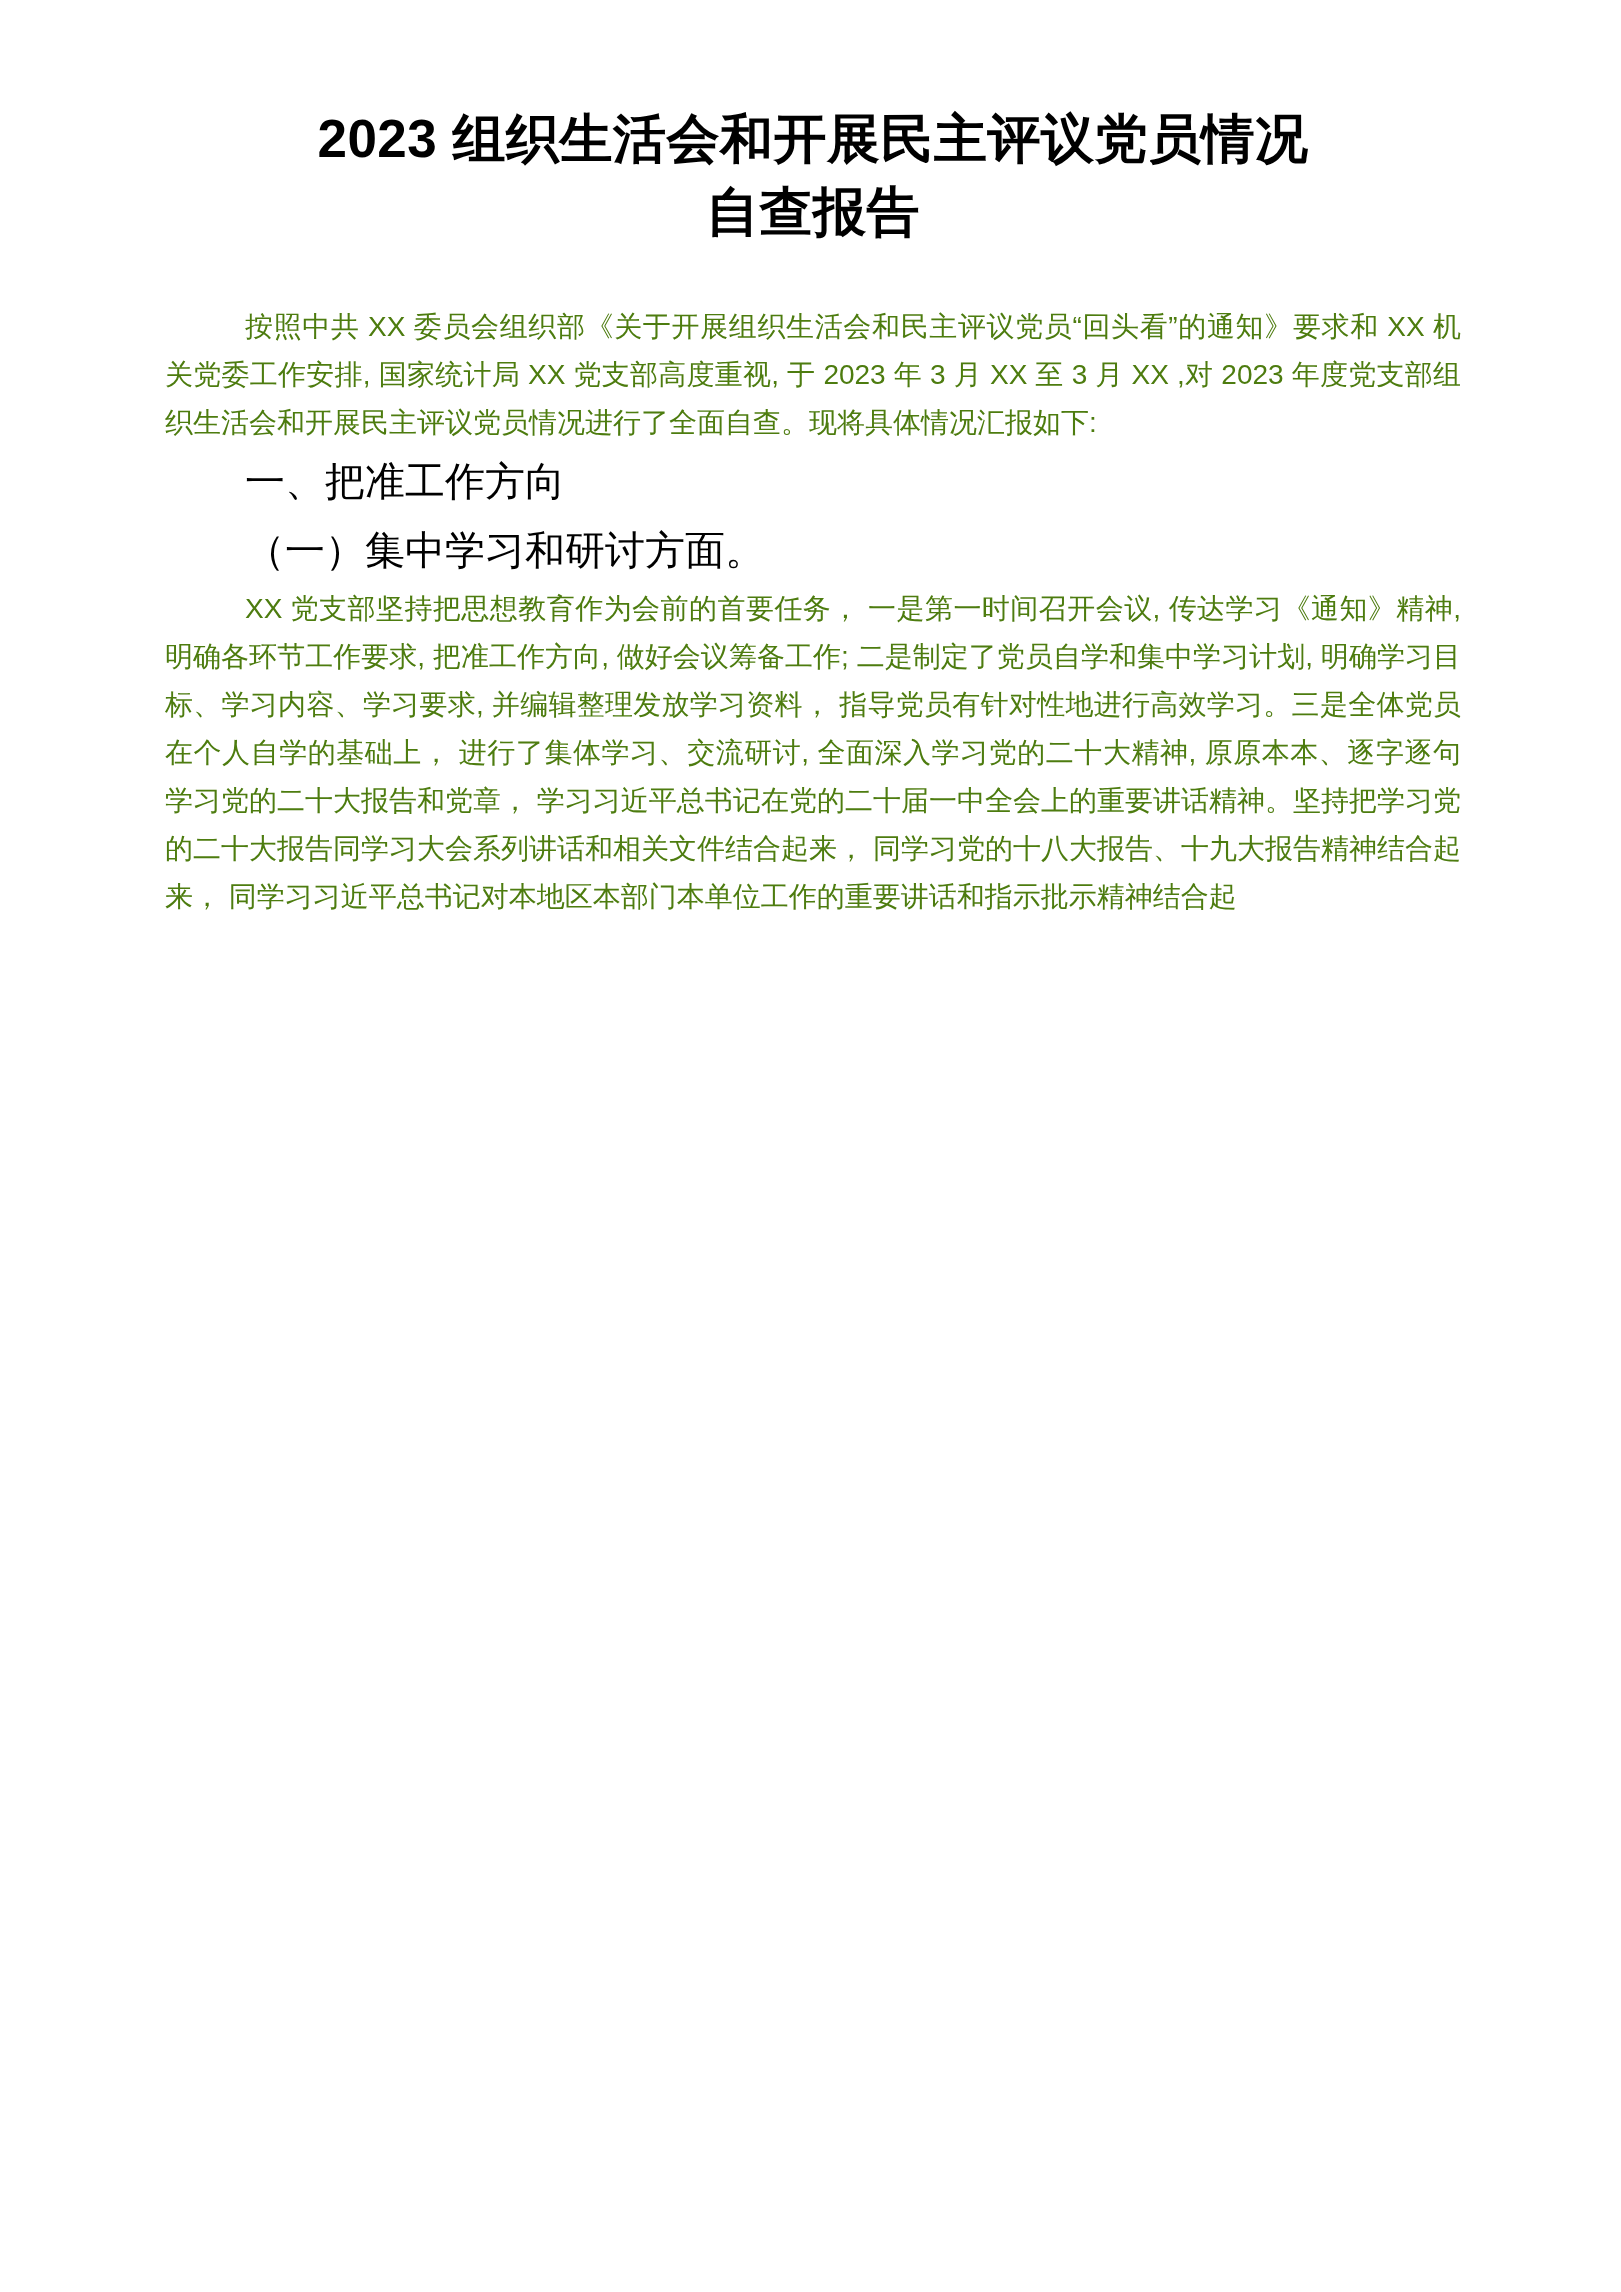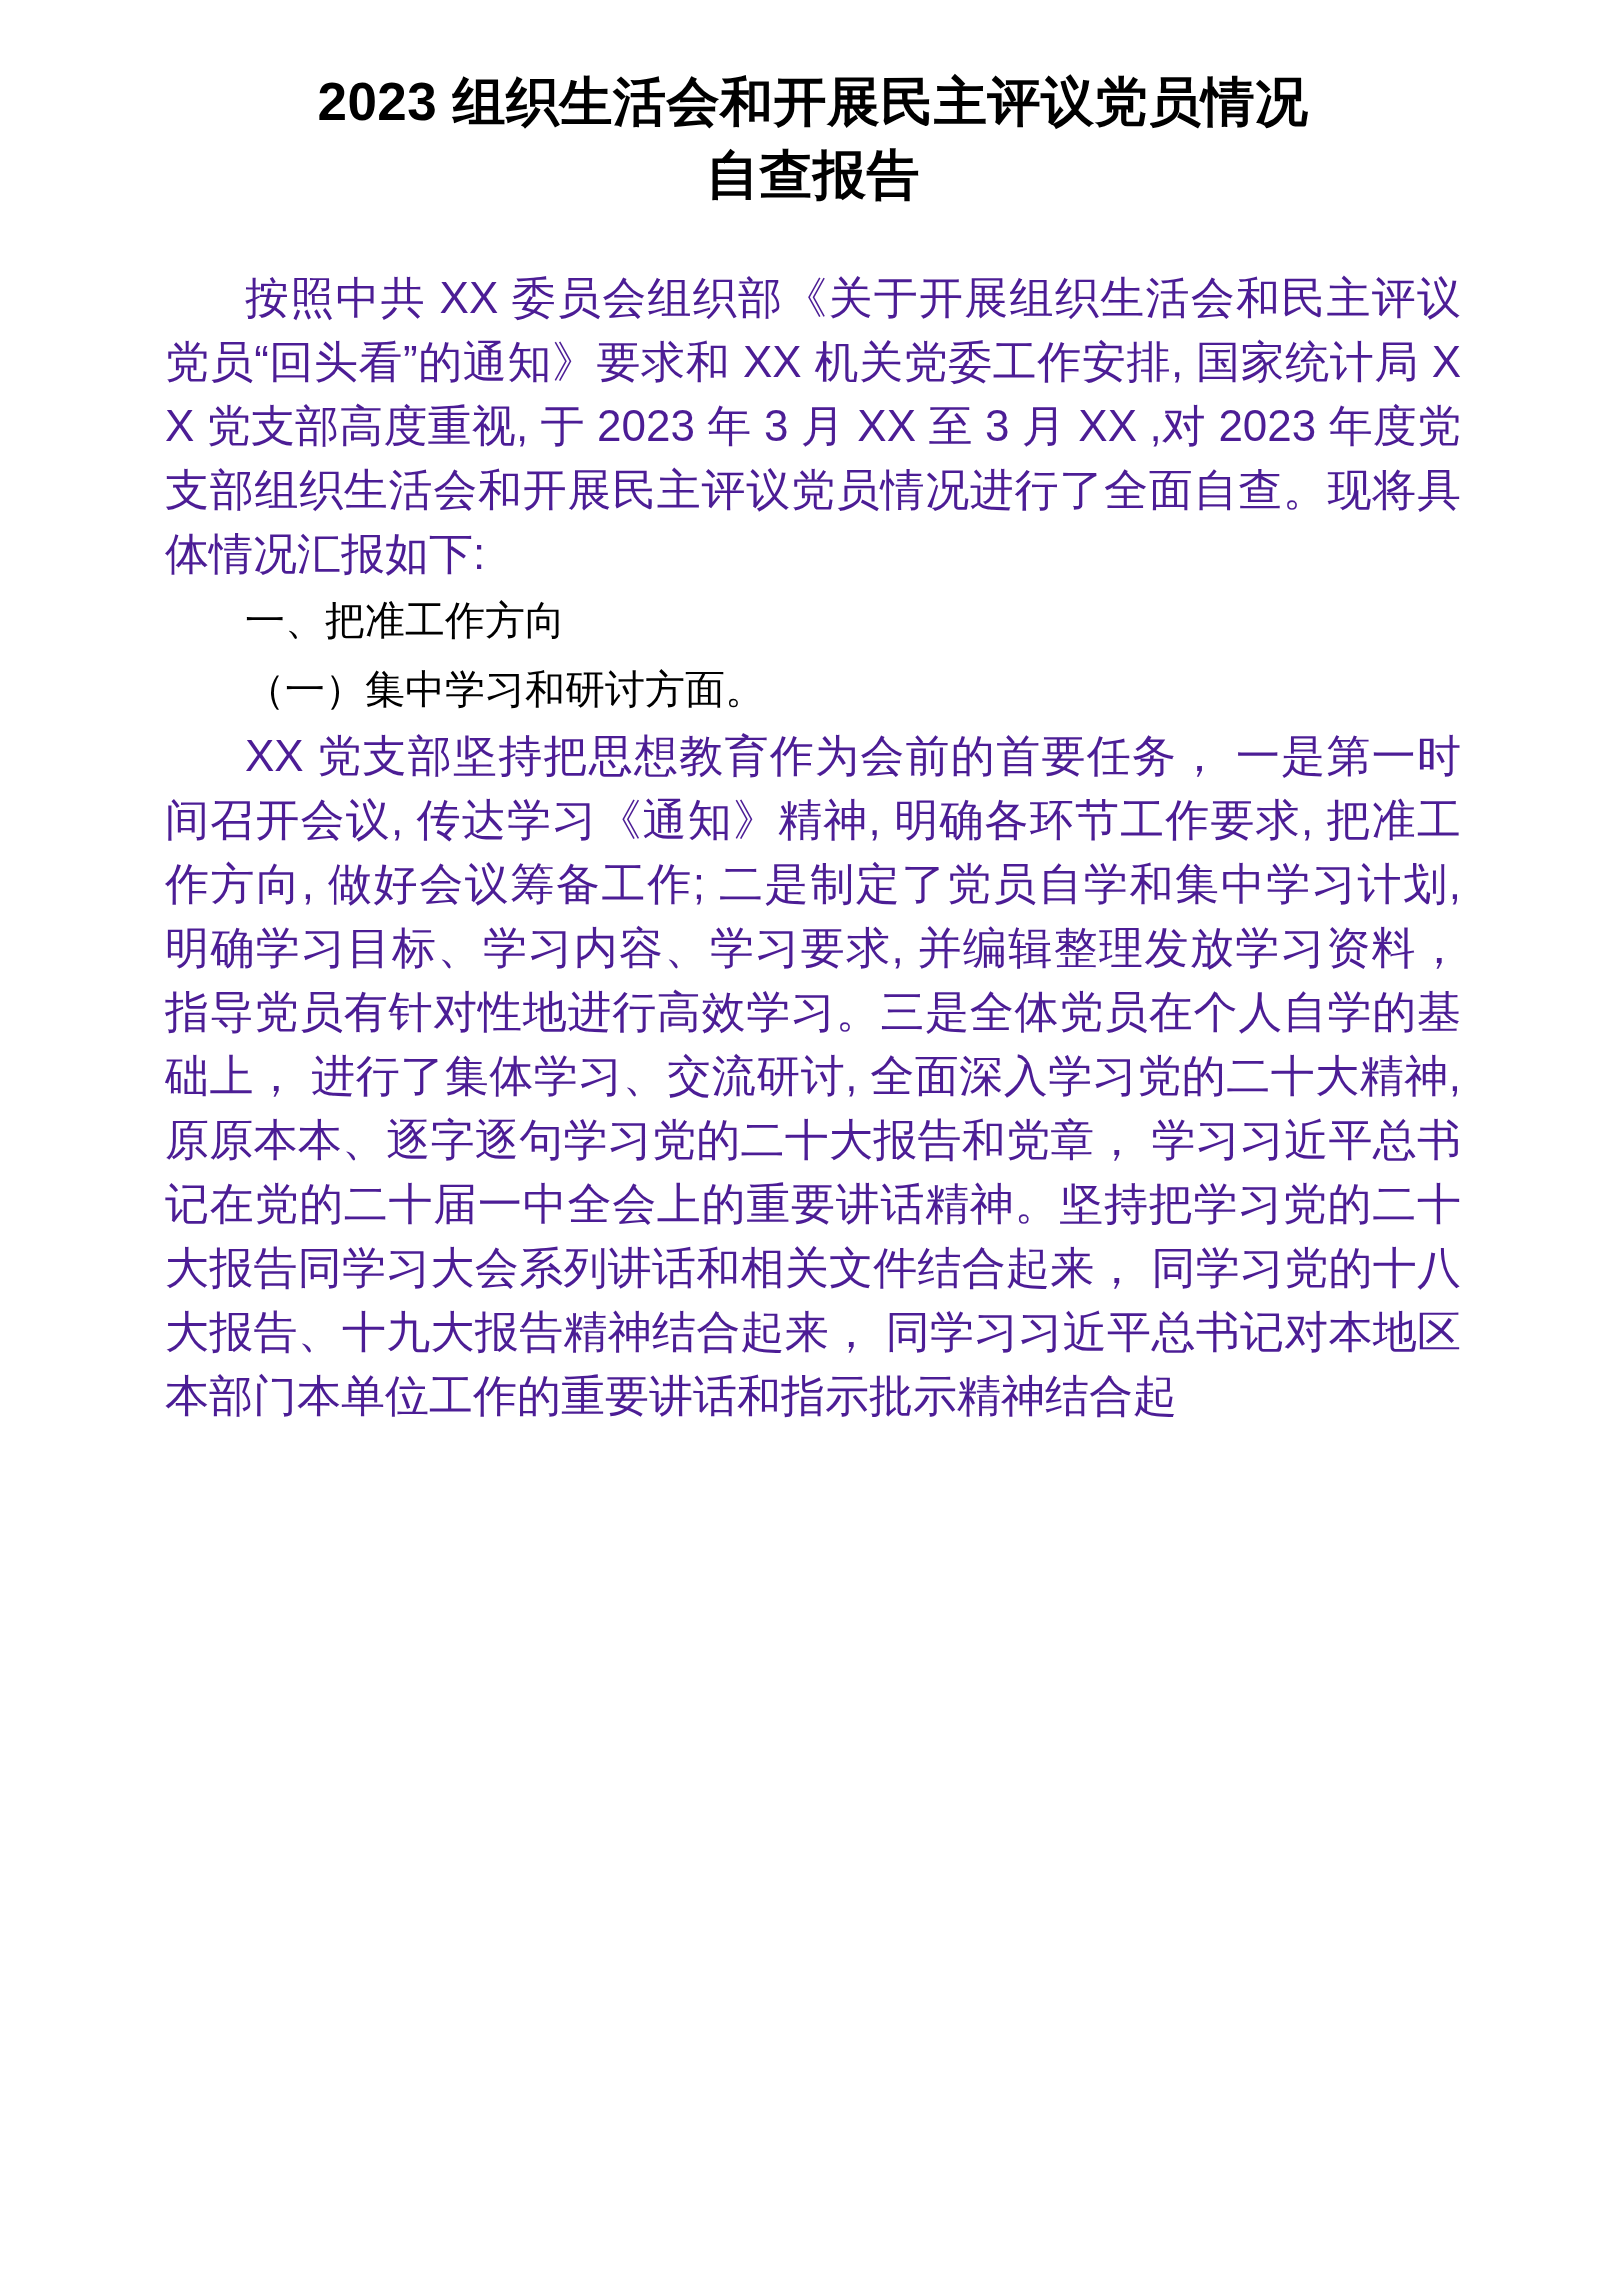--- a/index.html
+++ b/index.html
@@ -28,40 +28,40 @@
     top: 0;
     width: 1296px;
   }
   .doc-title {
     font-weight: bold;
     font-size: 53px;
     line-height: 73px;
     text-align: center;
     letter-spacing: 0.5px;
     margin: 0;
-    padding-top: 65px;
+    padding-top: 102px;
     color: #000;
     word-break: break-all;
   }
   .title-line {
     display: block;
   }
   .body-block {
     margin-top: 55px;
   }
   p.para {
-    font-size: 44px;
-    line-height: 64px;
+    font-size: 28px;
+    line-height: 48px;
     text-align: justify;
     text-justify: inter-ideograph;
     margin: 0 0 0 0;
     text-indent: 80px;
     letter-spacing: 0px;
     word-break: break-all;
-    color: #4c1d95;
+    color: #4d7c0f;
   }
   p.heading-1 {
     font-size: 40px;
     line-height: 69px;
     margin: 0;
     text-indent: 80px;
     text-align: left;
     color: #000;
     word-break: break-all;
   }

